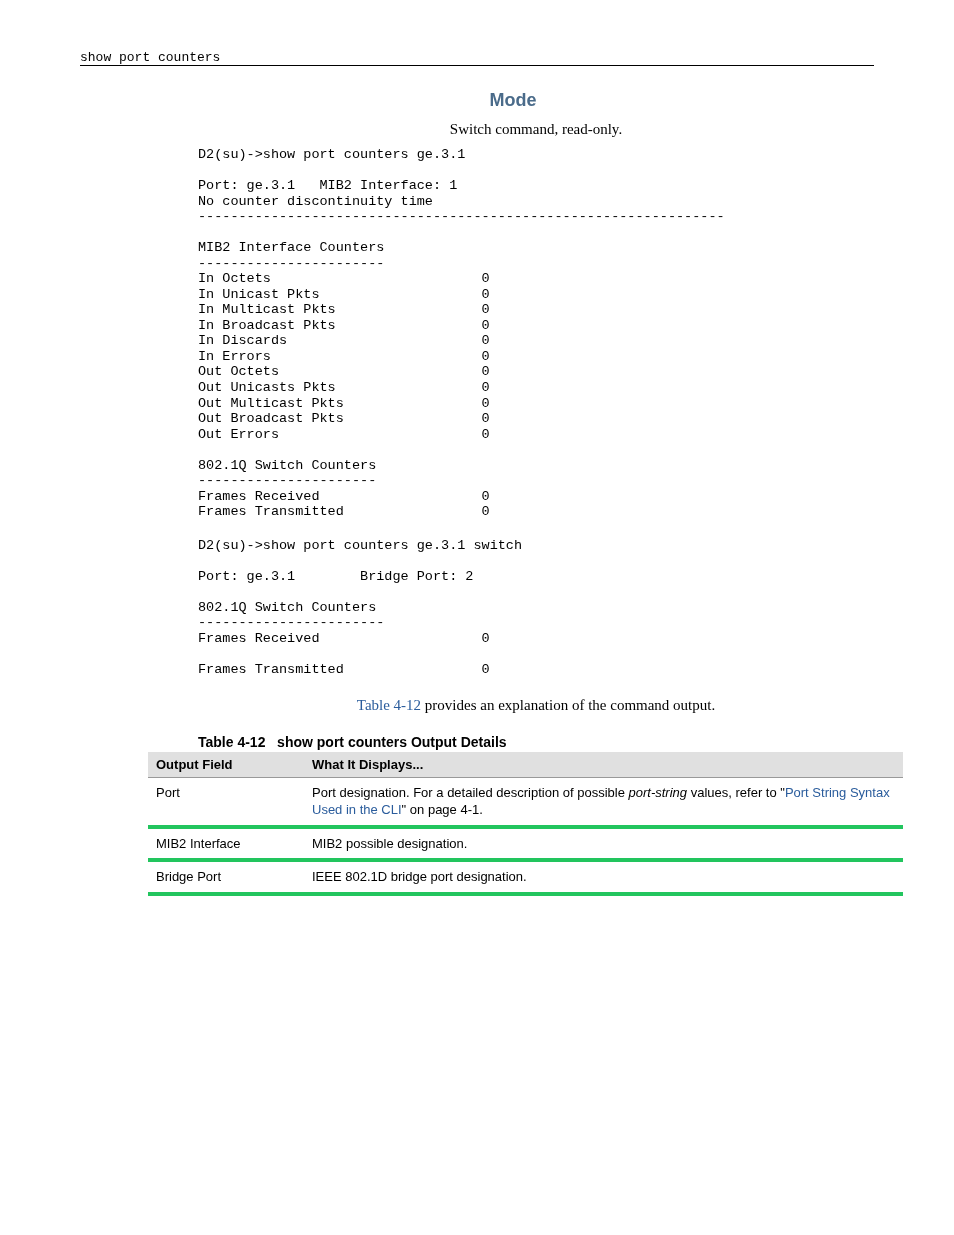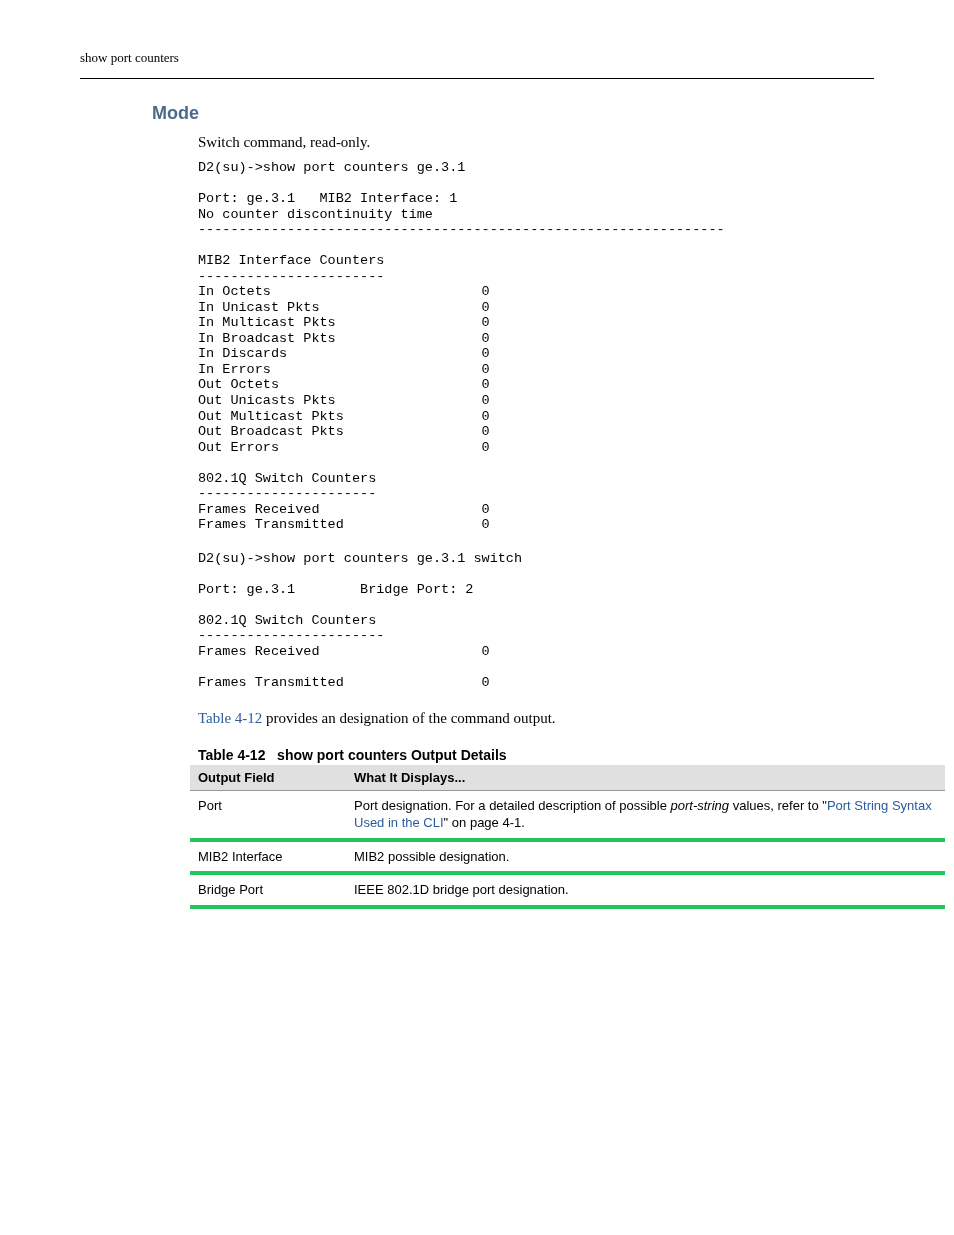--- a/index.html
+++ b/index.html
@@ -9,55 +9,57 @@
     font-size: 15px;
     color: #000;
     background: #fff;
     width: 954px;
   }
   .page {
     padding: 50px 80px 40px 80px;
   }
   .header-bar {
     border-bottom: 1px solid #000;
-    padding-bottom: 12px;
+    padding-bottom: 0;
     margin-bottom: 24px;
-    font-family: Liberation Serif, serif;
+    font-family: Liberation Mono, monospace;
     font-size: 13px;
   }
   h2.section {
     font-family: Arial, Helvetica, sans-serif;
     font-size: 18px;
     font-weight: bold;
     color: #4a6b8a;
     margin: 10px 0 8px 72px;
+    text-align: center;
   }
   .body-text {
     margin: 0 0 8px 118px;
     line-height: 1.35;
+    text-align: center;
   }
   .mono {
     font-family: 'Courier New', Courier, monospace;
   }
   pre.code {
     font-family: 'Courier New', Courier, monospace;
     font-size: 13.5px;
     white-space: pre;
     margin: 8px 0 18px 118px;
     line-height: 1.15;
   }
   .table-caption {
     font-family: Arial, Helvetica, sans-serif;
     font-weight: bold;
     font-size: 14px;
     margin: 18px 0 2px 118px;
   }
   table.output {
     border-collapse: collapse;
-    margin-left: 110px;
+    margin-left: 68px;
     width: 755px;
     font-family: Arial, Helvetica, sans-serif;
     font-size: 13px;
   }
   table.output th {
     background: #e0e0e0;
     text-align: left;
     padding: 5px 8px;
     font-weight: bold;
     border-bottom: 1px solid #999;
@@ -125,21 +127,21 @@
 
 Port: ge.3.1        Bridge Port: 2
 
 802.1Q Switch Counters
 -----------------------
 Frames Received                    0
 
 Frames Transmitted                 0</pre>
 
   <p class="body-text">
-    <span class="link">Table 4-12</span><span> provides an designation of the command output.</span>
+    <span class="link">Table 4-12</span><span> provides an explanation of the command output.</span>
   </p>
 
   <div class="table-caption">
     <span>Table 4-12</span>&nbsp;&nbsp;&nbsp;<span>show port counters Output Details</span>
   </div>
 
   <table class="output">
     <thead>
       <tr>
         <th>Output Field</th>

